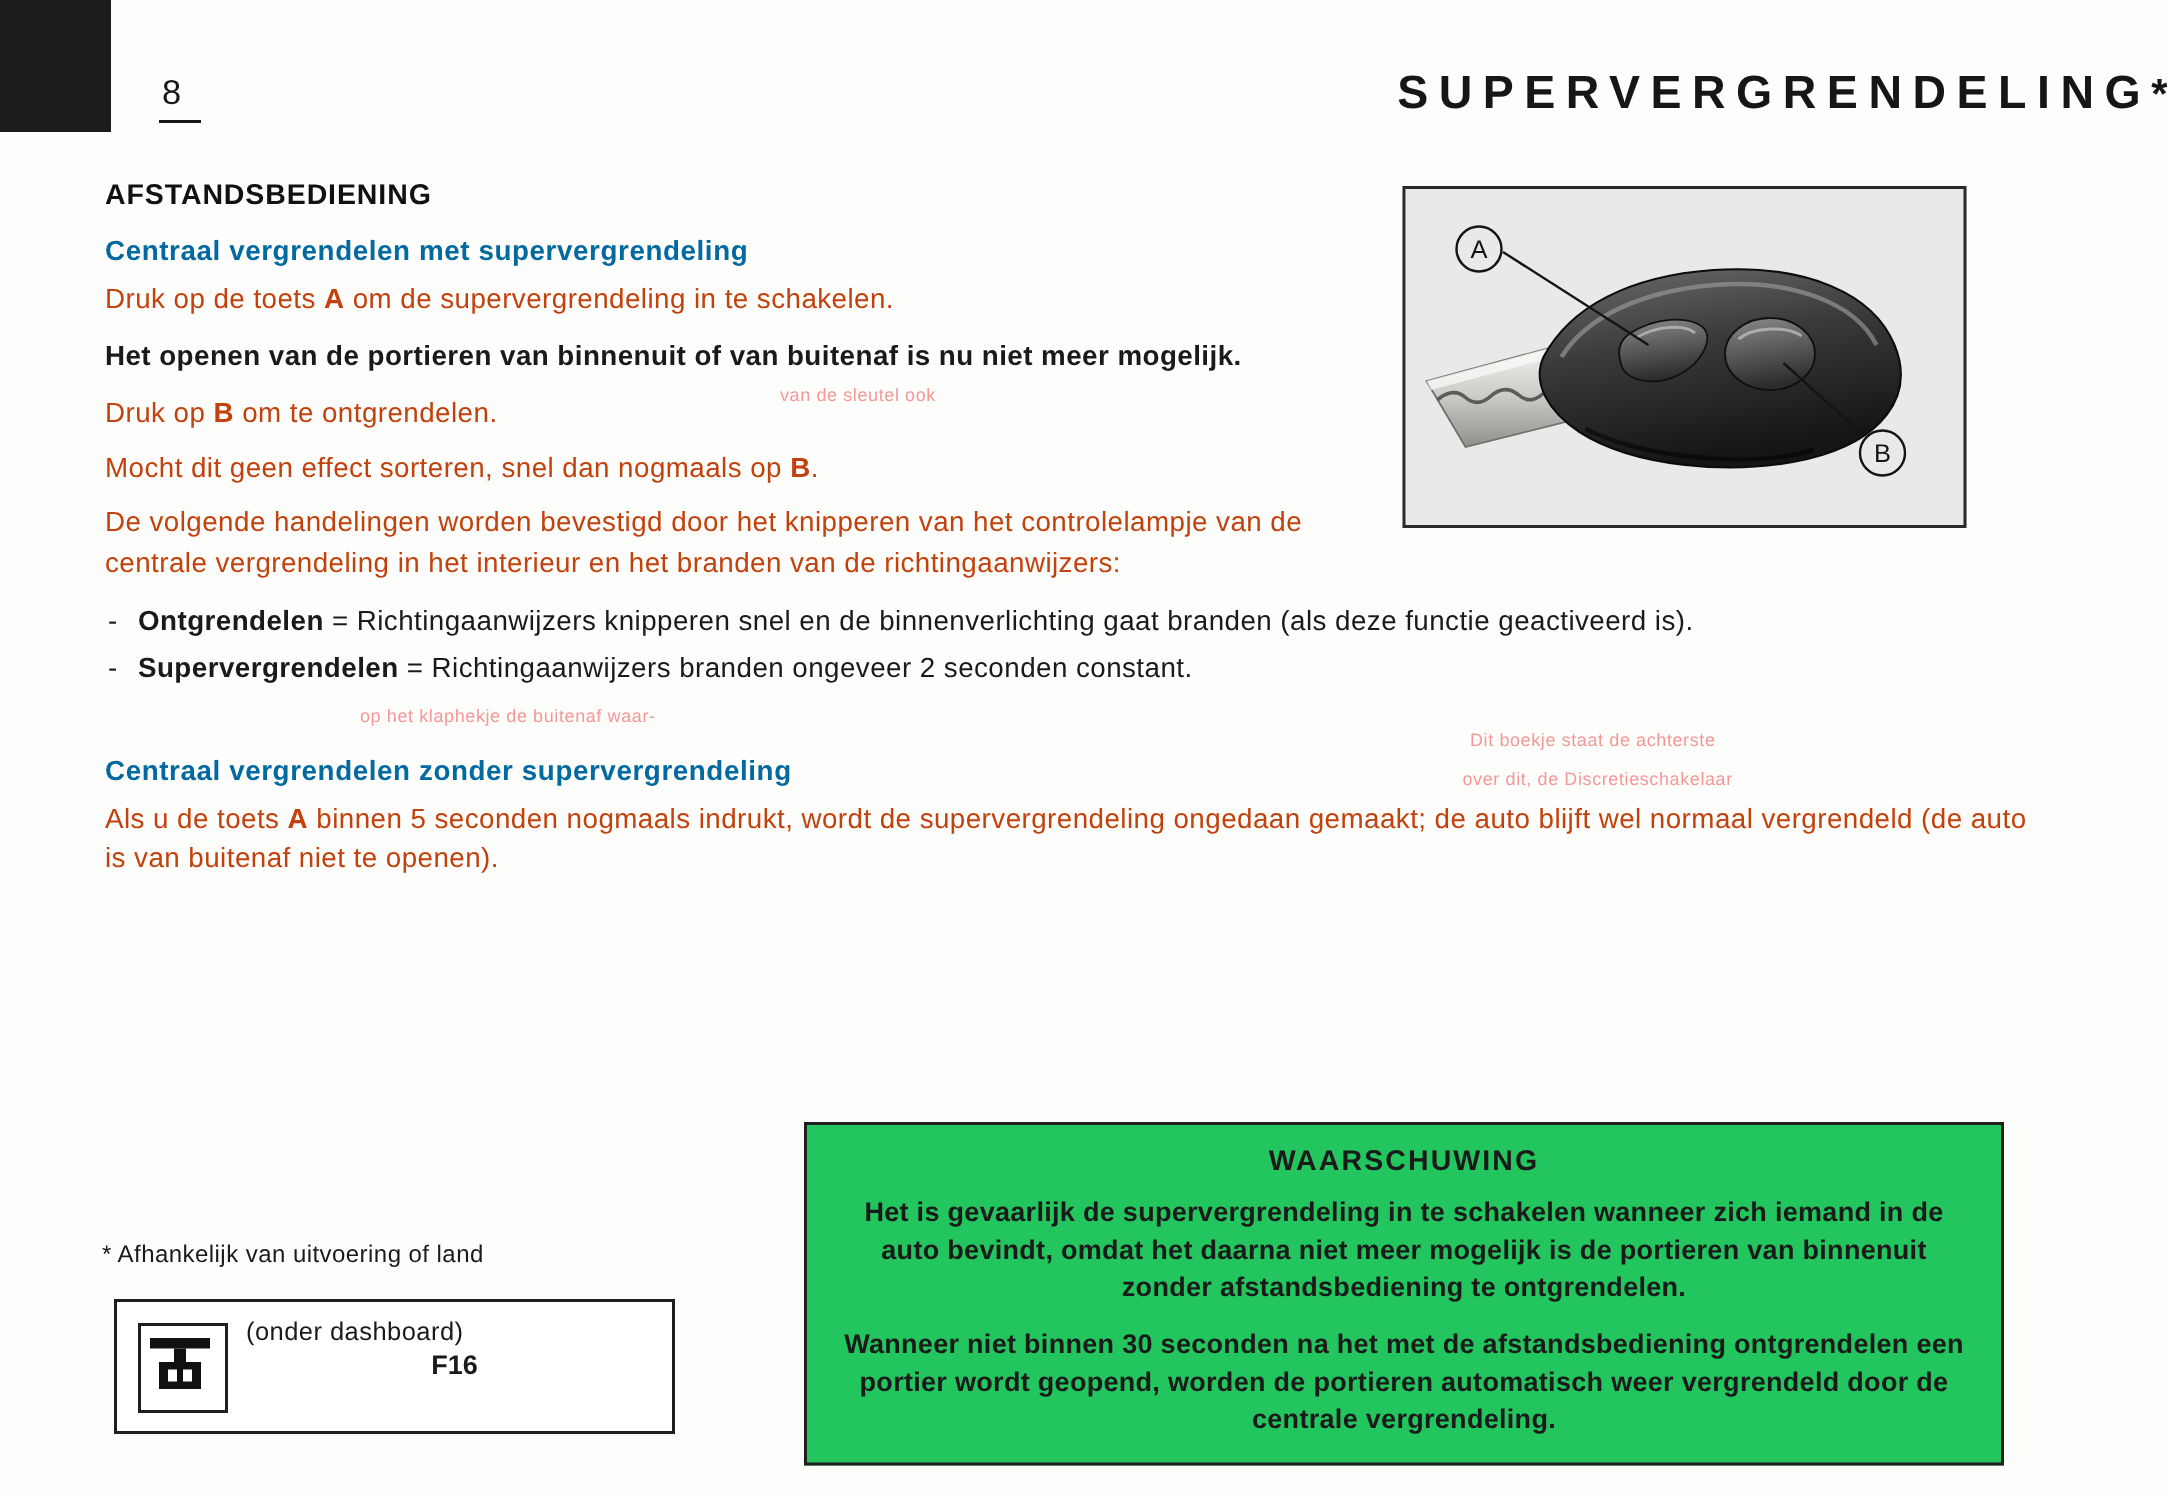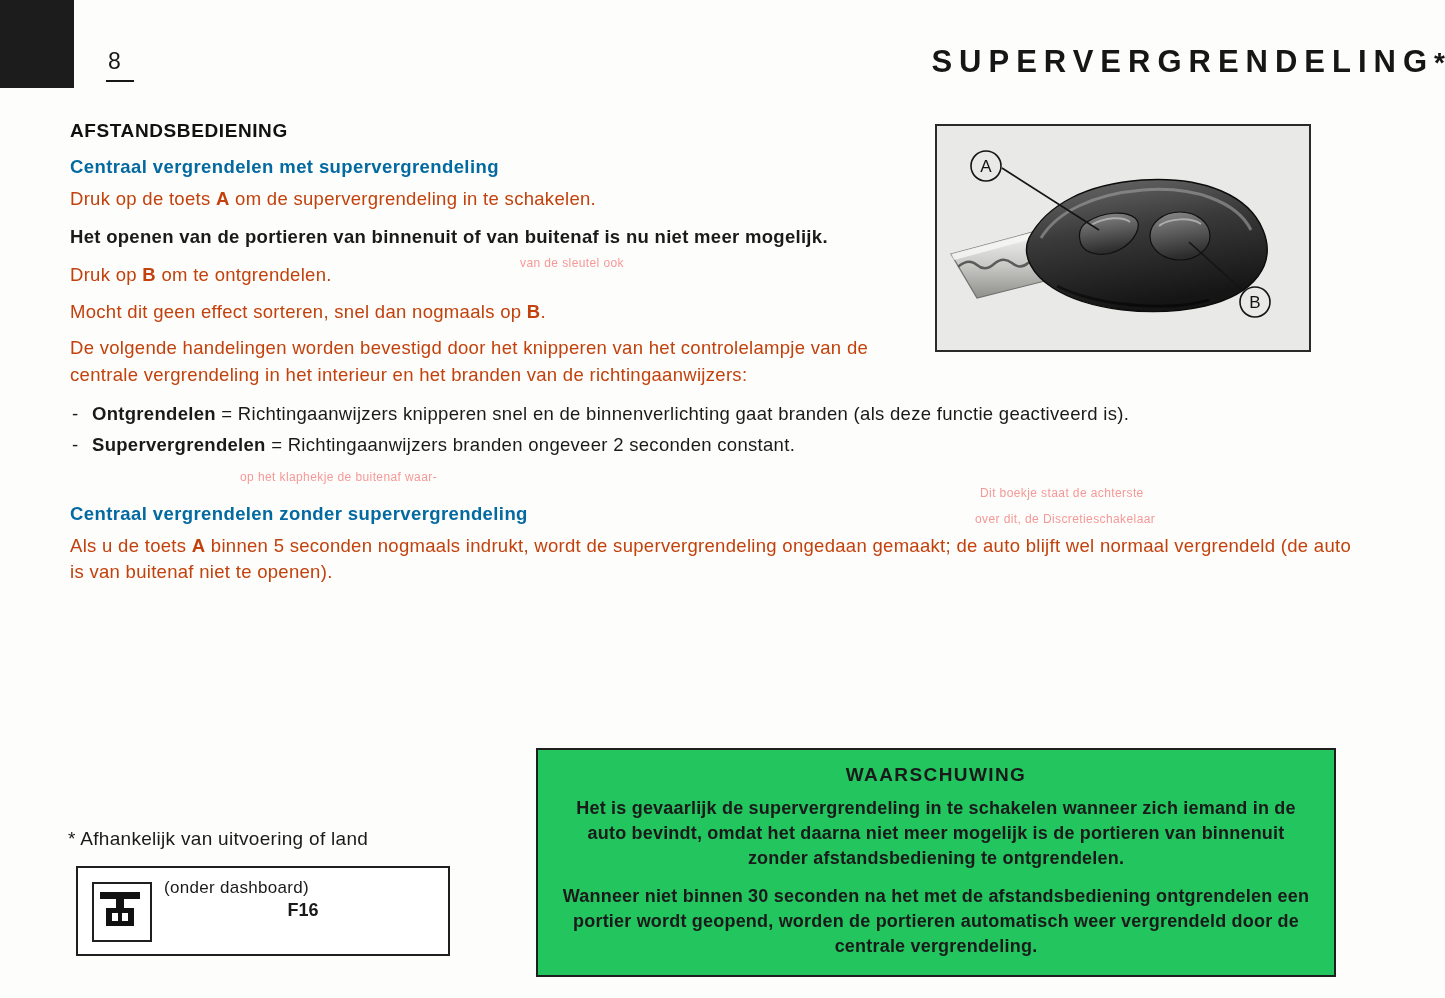--- a/index.html
+++ b/index.html
@@ -141,21 +141,21 @@
     background: #e9e9e7;
     overflow: hidden;
   }
   .figure svg { display: block; }
 
   
   .footnote {
     position: absolute;
     left: 68px;
     top: 828px;
-    font-size: 19px;
+    font-size: 16px;
     letter-spacing: 0.3px;
   }
   .fusebox {
     position: absolute;
     left: 76px;
     top: 866px;
     width: 370px;
     height: 86px;
     border: 2px solid #1f1f1f;
     background: #fff;

